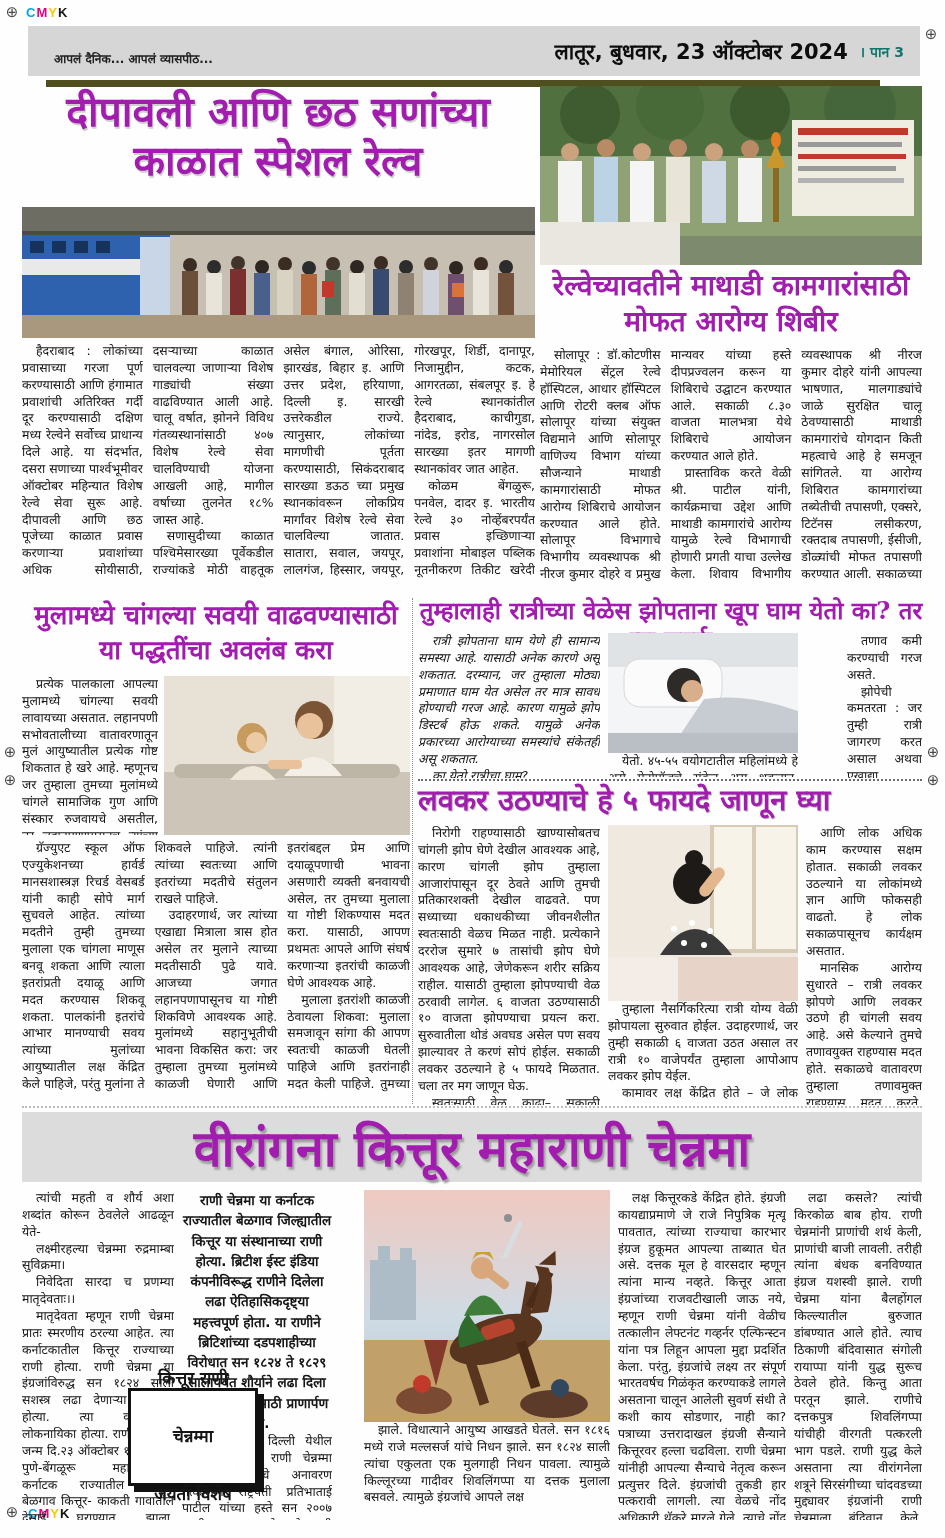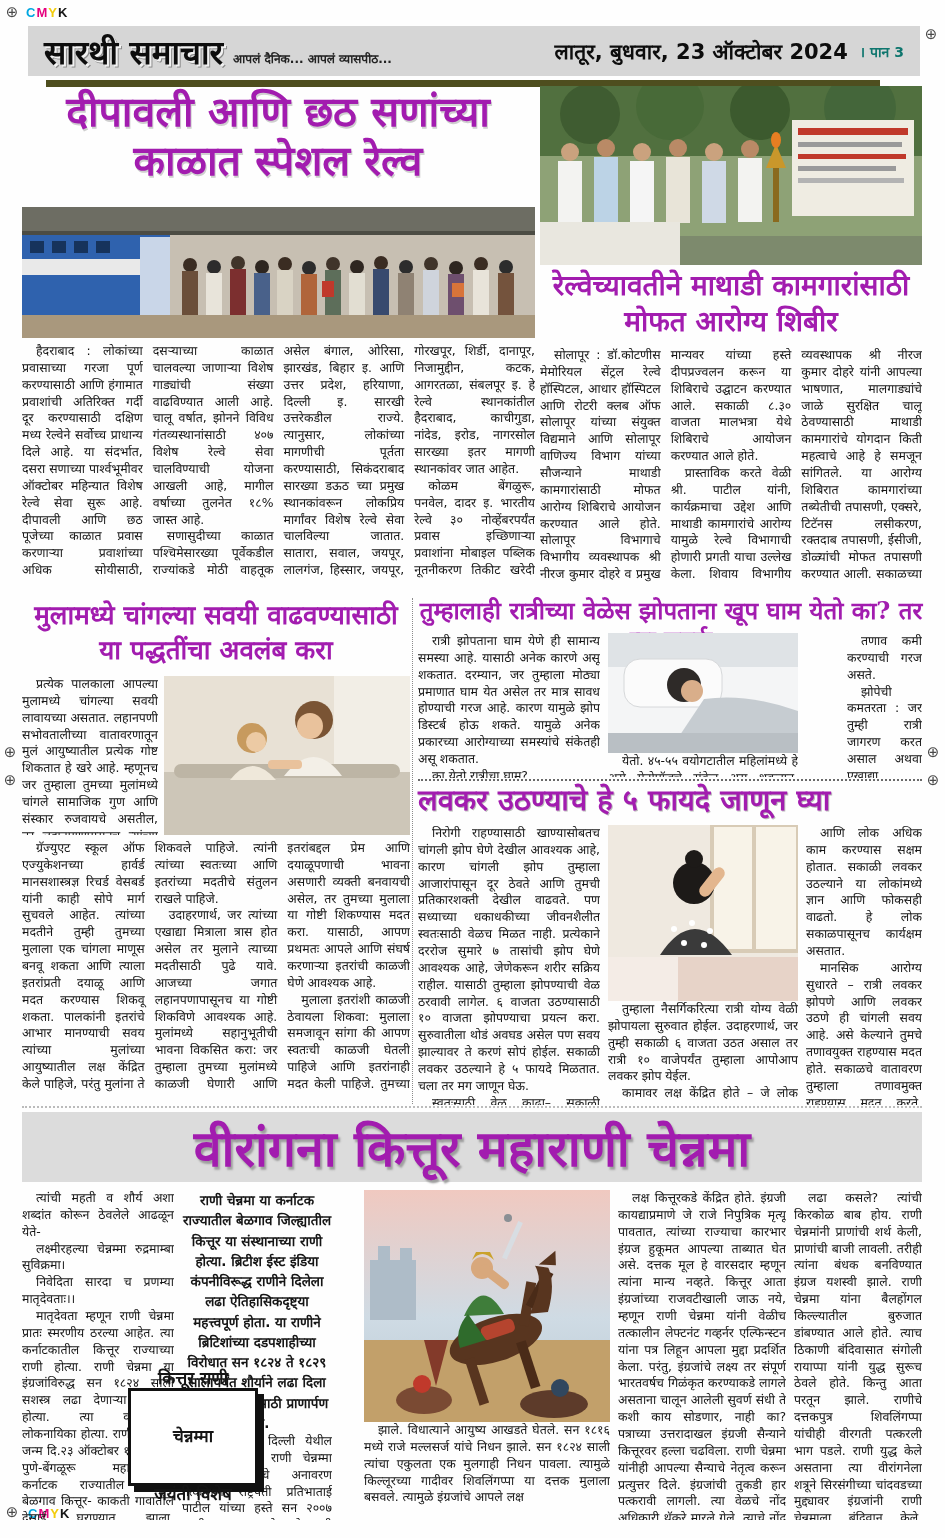--- a/index.html
+++ b/index.html
@@ -32,21 +32,21 @@
   .para{margin:0;text-indent:14px;}
   .para-b{margin:0;text-indent:0;font-weight:bold;text-align:center;line-height:1.5;font-size:13.5px;}
   .cols4{column-count:4;column-gap:10px;column-fill:auto;}
   .cols3{column-count:3;column-gap:10px;column-fill:auto;}
   .a1-body{left:22px;top:343px;width:513px;height:247px;}
   .a2-body{left:540px;top:347px;width:382px;height:244px;}
   .a3-row{left:22px;top:676px;width:388px;height:159px;display:flex;gap:6px;}
   .a3-col1{width:136px;overflow:hidden;}
   .a3-body{left:22px;top:840px;width:388px;height:264px;}
   .a4-row{left:418px;top:633px;width:504px;height:145px;display:flex;gap:8px;}
-  .a4-left{width:182px;overflow:hidden;}
+  .a4-left{width:182px;overflow:hidden;font-style:italic;}
   .a4-mid{width:190px;}
   .a4-right{flex:1;overflow:hidden;margin-left:41px;}
   .a5-cols{left:418px;top:825px;width:504px;height:280px;display:flex;gap:8px;}
   .a5-left{width:182px;overflow:hidden;}
   .a5-mid{width:190px;overflow:hidden;}
   .a5-right{flex:1;overflow:hidden;}
   .a6-cols{left:22px;top:1190px;width:900px;height:330px;display:flex;gap:8px;}
   .a6-c1{width:152px;overflow:hidden;}
   .a6-c2{width:150px;overflow:hidden;}
   .a6-c3{width:246px;overflow:hidden;padding-left:24px;}
@@ -71,21 +71,20 @@
   <span class="cmyk" style="left:26px;top:5px;"><span class="c">C</span><span class="m">M</span><span class="y">Y</span><span class="k">K</span></span>
   <span class="reg" style="right:6px;top:26px;">⊕</span>
   <span class="reg" style="left:2px;top:744px;">⊕</span>
   <span class="reg" style="left:2px;top:772px;">⊕</span>
   <span class="reg" style="right:4px;top:744px;">⊕</span>
   <span class="reg" style="right:4px;top:772px;">⊕</span>
   <span class="reg" style="left:4px;top:1504px;">⊕</span>
   <span class="cmyk" style="left:28px;top:1506px;"><span class="c">C</span><span class="m">M</span><span class="y">Y</span><span class="k">K</span></span>
 
   <div class="abs masthead">
-    <span class="mast-title">सारथी समाचार</span>
     <span class="mast-tagline">आपलं दैनिक... आपलं व्यासपीठ...</span>
     <span class="mast-right">
       <span class="mast-date">लातूर, बुधवार, 23 ऑक्टोबर 2024</span>
       <span class="mast-page">। पान 3</span>
     </span>
   </div>
   <div class="abs bar-olive"></div>
 
   <div class="abs hl a1-head">
     <span>दीपावली आणि छठ सणांच्या</span><br>

